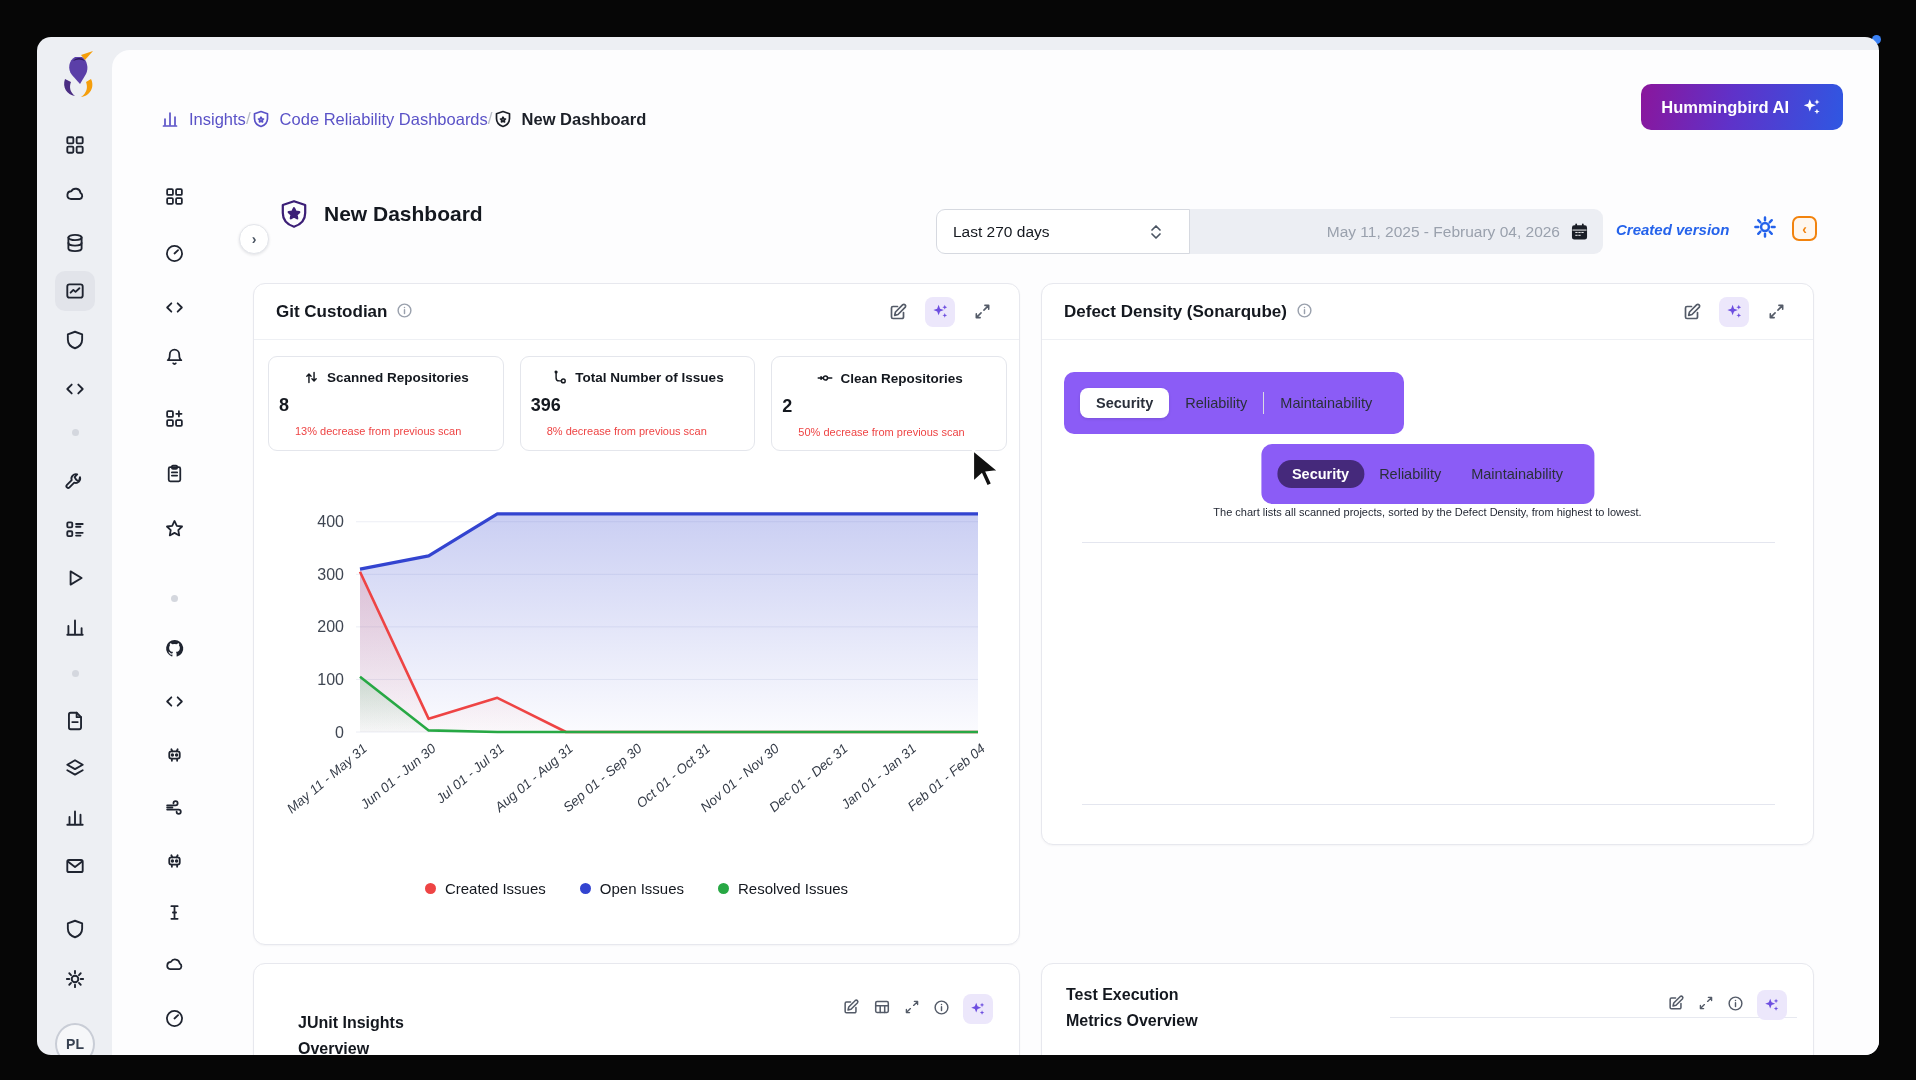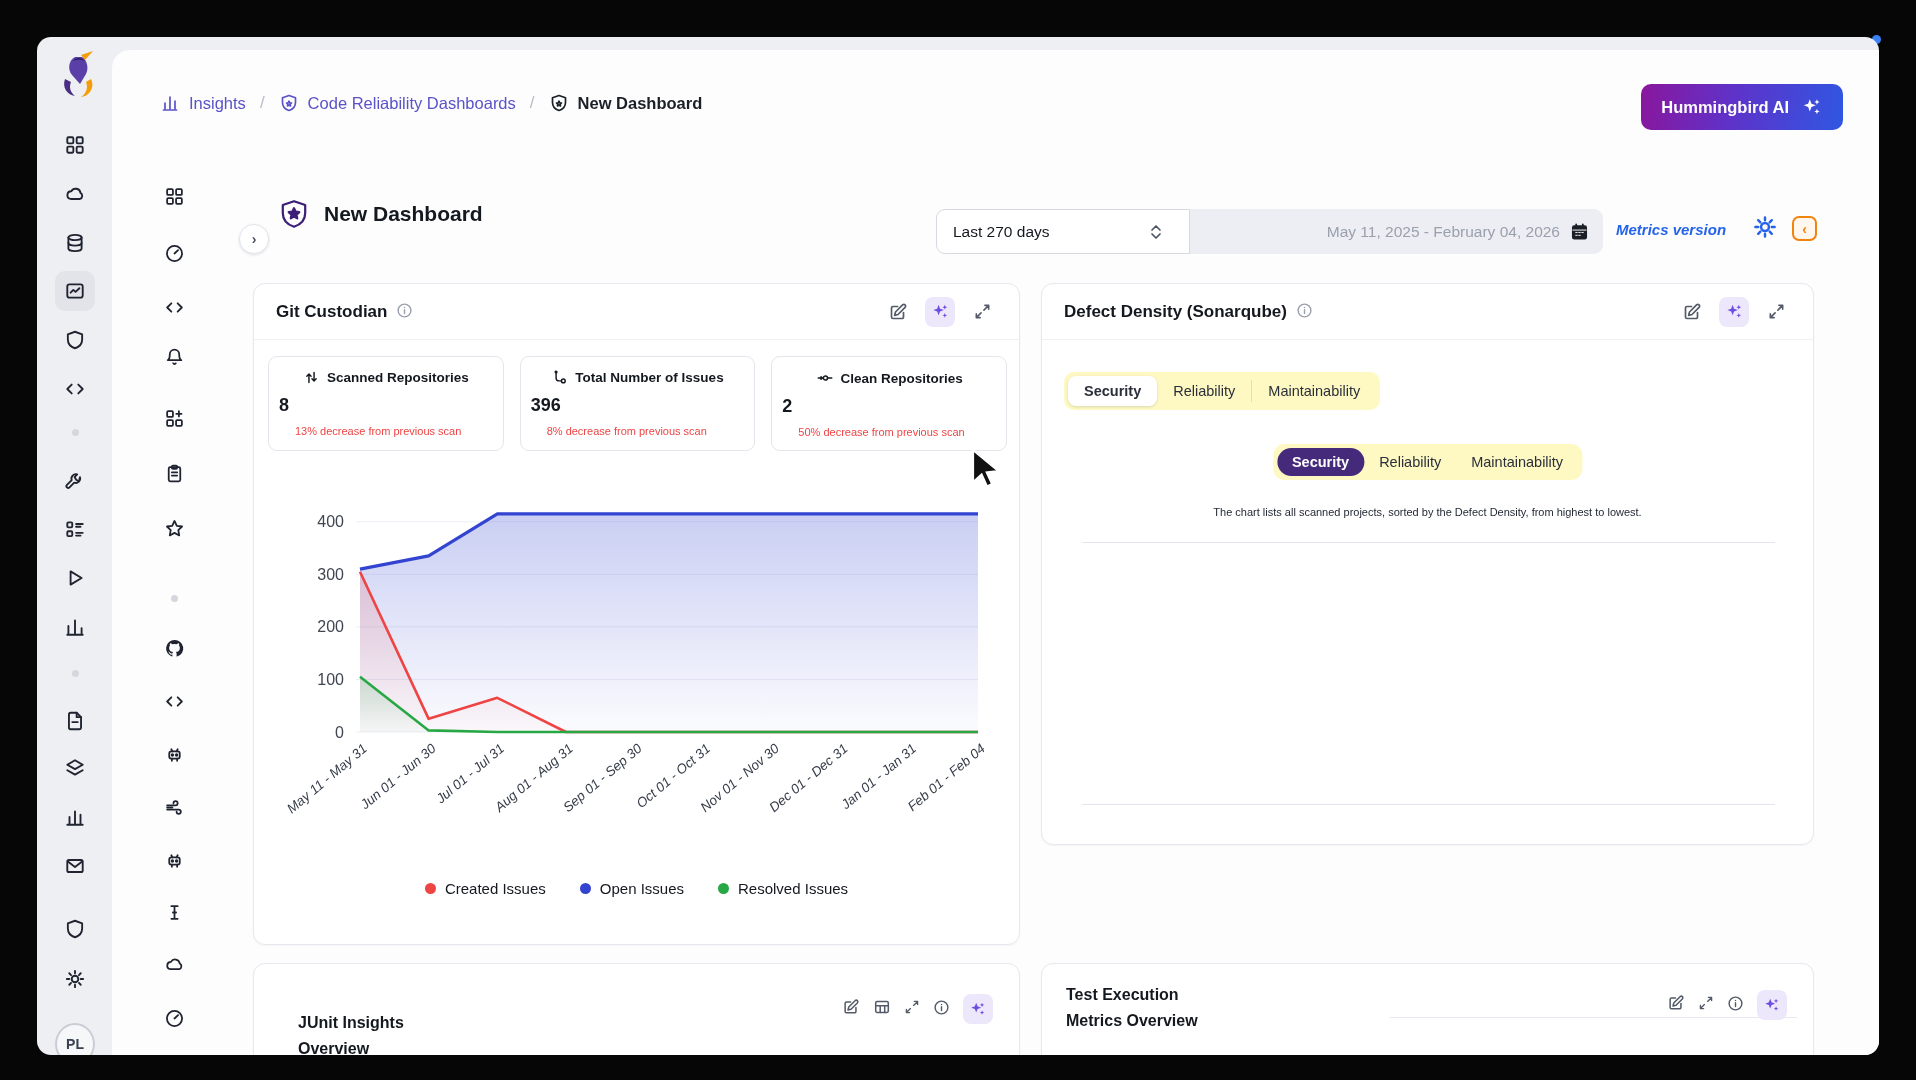--- a/index.html
+++ b/index.html
@@ -13,21 +13,21 @@
   .orail-item { position:absolute; left:50%; transform:translate(-50%,-50%); width:40px; height:40px; display:flex; align-items:center; justify-content:center; border-radius:10px; color:#1f2430; }
   .orail-item.active { background:#e2e4ea; }
   .rail-dot { width:7px; height:7px; border-radius:50%; background:#d4d7de; }
   .avatar { width:42px; height:42px; border-radius:50%; border:2px solid #c9cdd6; background:#f6f7f9; display:flex; align-items:center; justify-content:center; font-size:14px; font-weight:700; color:#374151; }
   
   #panel { left:75px; top:13px; width:1767px; height:1005px; background:#fdfdfe; border-top-left-radius:18px; position:absolute; }
   
   .irail-item { position:absolute; left:62px; transform:translate(-50%,-50%); width:36px; height:36px; display:flex; align-items:center; justify-content:center; color:#1f2430; }
   #rail-expand { left:127px; top:174px; width:30px; height:30px; border-radius:50%; background:#fff; border:1px solid #e3e5ea; box-shadow:0 1px 3px rgba(16,24,40,.12); display:flex; align-items:center; justify-content:center; color:#4b5563; font-size:14px; font-weight:700; }
   
-  #breadcrumb { left:48px; top:43px; height:36px; display:flex; align-items:flex-start; gap:14px; position:absolute; font-size:16.5px; }
+  #breadcrumb { left:48px; top:43px; height:36px; display:flex; align-items:flex-end; position:absolute; font-size:16.5px; }
   .crumb { display:flex; align-items:center; gap:9px; color:#5a52c7; font-weight:500; }
   .crumb.current { color:#1b1f27; font-weight:600; }
   .crumb-sep { color:#b9bdc7; font-size:17px; }
   
   #hb-btn { right:36px; top:34px; height:46px; padding:0 20px; position:absolute; border-radius:10px; background:linear-gradient(100deg,#8a169c 0%,#5f32c9 45%,#2f57e2 100%); color:#fff; font-size:16.5px; font-weight:700; display:flex; align-items:center; gap:12px; border:none; }
   
   #title-row { left:166px; top:148px; position:absolute; display:flex; align-items:center; gap:14px; }
   #page-title { font-size:21px; font-weight:700; color:#14181f; }
   #range-select { left:824px; top:159px; width:254px; height:45px; position:absolute; background:#fff; border:1px solid #d6d9e0; border-radius:9px 0 0 9px; display:flex; align-items:center; justify-content:space-between; padding:0 26px 0 16px; font-size:15.5px; color:#14181f; z-index:2; }
   #date-range { left:1077px; top:159px; width:414px; height:45px; position:absolute; background:#eceef3; border-radius:0 9px 9px 0; display:flex; align-items:center; justify-content:flex-end; gap:10px; padding:0 14px; font-size:15.5px; color:#9aa1ad; }
@@ -51,21 +51,21 @@
   .stat-card { flex:1; border:1px solid #e4e6ec; border-radius:9px; padding:12px 10px 10px; text-align:left; background:#fff; }
   .stat-label { display:flex; align-items:center; justify-content:center; gap:7px; font-size:13.5px; font-weight:600; color:#14181f; }
   .stat-value { font-size:18px; font-weight:700; color:#14181f; margin-top:9px; }
   .stat-delta { font-size:11px; color:#ee4444; margin-top:8px; line-height:1.35; padding:0 16px; }
   
   #gc-chart { position:absolute; left:24px; top:206px; }
   #gc-legend { position:absolute; left:0; top:596px; width:100%; display:flex; justify-content:center; gap:34px; font-size:15px; color:#14181f; }
   .legend-item { display:flex; align-items:center; gap:9px; }
   .legend-dot { width:11px; height:11px; border-radius:50%; }
   
-  .seg-tabs { position:absolute; display:flex; align-items:center; background:#fef9c3; border-radius:10px; padding:4px; font-size:14.5px; color:#2a2f3a; }
+  .seg-tabs { position:absolute; display:flex; align-items:center; background:#8b5cf6; border-radius:10px; padding:16px; font-size:14.5px; color:#2a2f3a; }
   #dd-tabs { left:22px; top:88px; }
   .seg-tab { padding:7px 16px; border-radius:8px; position:relative; }
   .seg-tab.active { background:#fff; font-weight:600; box-shadow:0 1px 3px rgba(16,24,40,.14); }
   .seg-div { width:1px; height:22px; background:#d9dbe2; }
   #dd-inner-tabs { left:50%; transform:translateX(-50%); top:160px; border-radius:11px; }
   .pill-tab { padding:6px 15px; border-radius:14px; }
   .pill-tab.active { background:#45297b; color:#fff; font-weight:600; }
   #dd-desc { position:absolute; left:0; top:222px; width:100%; text-align:center; font-size:11px; color:#1f2430; }
   .dd-line { position:absolute; left:40px; width:693px; height:1px; background:#e4e6ef; }
   
@@ -364,21 +364,21 @@
       </div>
       <div id="date-range">
         <span>May 11, 2025 - February 04, 2026</span>
         <svg class="ic" width="19" height="19" viewBox="0 0 20 20" style="color:#1b1f27; stroke-width:1.9">
             <rect x="3" y="4.5" width="14" height="13" rx="1.5" fill="#1b1f27"></rect>
             <path d="M6.5 2.5v3M13.5 2.5v3" stroke="#1b1f27"></path>
             <path d="M3 8.5h14" stroke="#fff" stroke-width="1"></path>
             <path d="M6 11h1.6M9.2 11h1.6M12.4 11h1.6M6 14h1.6M9.2 14h1.6" stroke="#fff" stroke-width="1"></path>
           </svg>
       </div>
-      <a id="legacy-link">Metrics version</a>
+      <a id="legacy-link">Created version</a>
       <div id="hdr-gear"><svg class="ic" width="26" height="26" viewBox="0 0 20 20" style="stroke-width:1.9">
             <circle cx="10" cy="10" r="3"></circle>
             <path d="M10 2.6v2.2M10 15.2v2.2M2.6 10h2.2M15.2 10h2.2M4.8 4.8l1.6 1.6M13.6 13.6l1.6 1.6M15.2 4.8l-1.6 1.6M6.4 13.6l-1.6 1.6"></path>
           </svg></div>
       <div id="collapse-btn">
           <span>‹</span>
         </div>
 
       <div class="card" id="card-git">
         <div class="card-header">

